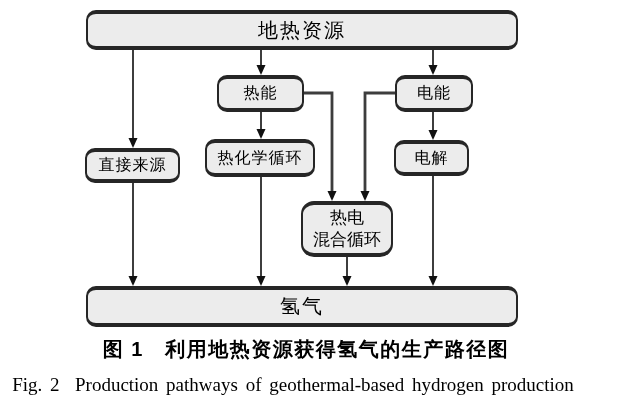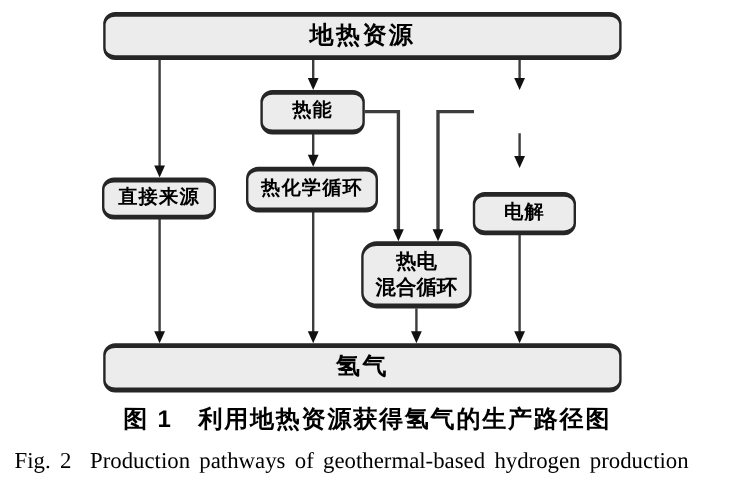--- a/index.html
+++ b/index.html
@@ -29,32 +29,32 @@
     position: absolute;
     background: var(--box-fill);
     border: 2px solid var(--box-border);
     border-top-width: 4px;
     border-bottom-width: 4px;
     border-radius: 10px;
     display: flex;
     flex-direction: column;
     align-items: center;
     justify-content: center;
-    font-weight: bold;
+    font-weight: normal;
     text-align: center;
     line-height: 1.15;
   }
   .node-wide { font-size: 20px; letter-spacing: 2px; }
   .node-small { font-size: 16px; letter-spacing: 1px; }
   #node-geothermal { left: 86px;  top: 10px;  width: 432px; height: 40px; }
   #node-thermal    { left: 217px; top: 75px;  width: 87px;  height: 37px; }
   #node-electric   { left: 395px; top: 75px;  width: 78px;  height: 37px; }
   #node-direct     { left: 85px;  top: 148px; width: 95px;  height: 35px; }
   #node-thermochem { left: 205px; top: 139px; width: 110px; height: 38px; }
-  #node-electrolysis { left: 394px; top: 140px; width: 86px; height: 36px; margin-top: 20px; }
+  #node-electrolysis { left: 394px; top: 140px; width: 75px; height: 36px; }
   #node-hybrid     { left: 301px; top: 201px; width: 92px;  height: 56px;
                      border-radius: 13px; font-size: 17px; line-height: 22px; }
   #node-hydrogen   { left: 86px;  top: 286px; width: 432px; height: 41px; }
   .caption-zh {
     position: absolute;
     left: 0; top: 336px; width: 612px;
     text-align: center;
     font-size: 20px;
     font-weight: bold;
     letter-spacing: 1.5px;
@@ -136,20 +136,23 @@
   </svg>
 
   <div class="node node-wide" id="node-geothermal">
     <span>地热资源</span>
   </div>
 
   <div class="node node-small" id="node-thermal">
     <span>热能</span>
   </div>
 
+  <div class="node node-small" id="node-electric">
+    <span>电能</span>
+  </div>
 
   <div class="node node-small" id="node-thermochem">
     <span>热化学循环</span>
   </div>
 
   <div class="node node-small" id="node-direct">
     <span>直接来源</span>
   </div>
 
   <div class="node node-small" id="node-electrolysis">

